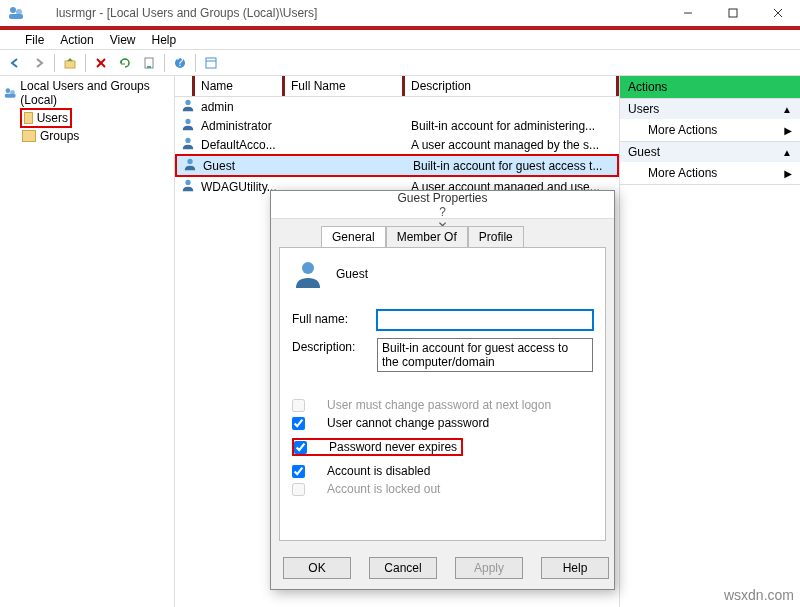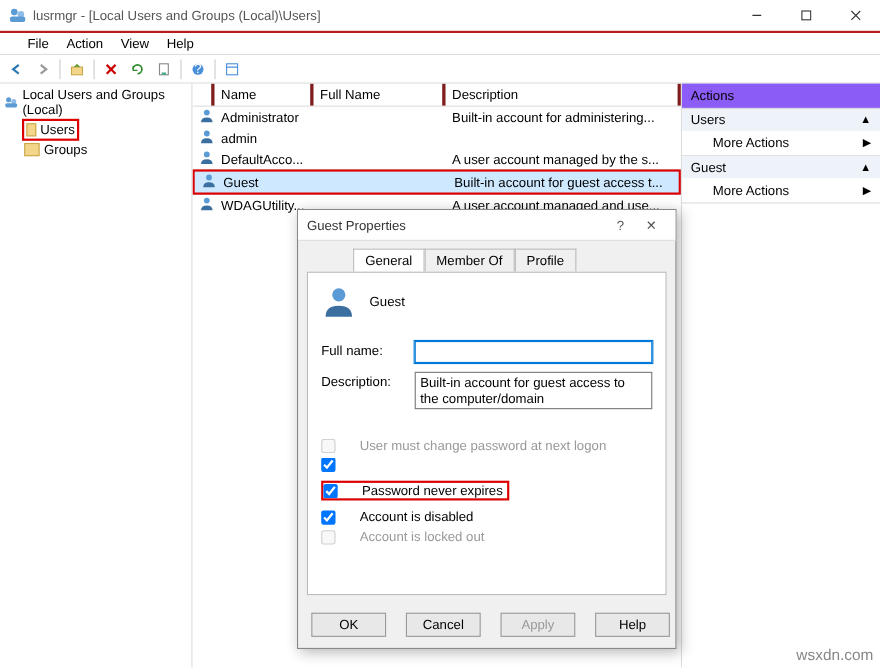--- a/index.html
+++ b/index.html
@@ -1,19 +1,19 @@
 <!DOCTYPE html>
 <html><head>
 <meta charset="utf-8">
 <style>
 * { box-sizing: border-box; margin: 0; padding: 0; font-family: "Segoe UI", Tahoma, sans-serif; font-size: 12px; }
 body { background: #fff; width: 800px; height: 607px; overflow: hidden; position: relative; }
 
 
-.titlebar { height: 30px; display: flex; align-items: center; border-bottom: 2px solid #b91c1c; }
+.titlebar { height: 30px; display: flex; align-items: center; border-bottom: 4px solid #b91c1c; gap: 26px; }
 .titlebar .icon { width: 16px; height: 16px; margin: 0 6px 0 8px; }
 .titlebar .title { flex: 1; color: #555; font-size: 12px; }
 .win-btns { display: flex; }
 .win-btn { width: 45px; height: 30px; display: flex; align-items: center; justify-content: center; color: #555; }
 
 
 .menubar { height: 20px; display: flex; align-items: center; padding: 0 17px; border-bottom: 1px solid #ddd; }
 .menubar .menu { padding: 2px 8px; cursor: default; }
 
 
@@ -34,28 +34,28 @@
 .list-hdr .col { padding: 3px 6px; border-right: 3px solid #7f1d1d; font-size: 12px; }
 .list-row { display: flex; align-items: center; }
 .list-row .cell { padding: 1px 6px; overflow: hidden; white-space: nowrap; text-overflow: ellipsis; }
 .list-row.sel { background: #cde8ff; }
 .col-icon { width: 20px; }
 .col-name { width: 90px; }
 .col-full { width: 120px; }
 .col-desc { flex: 1; }
 
 .actions { width: 180px; display: flex; flex-direction: column; }
-.actions-hdr { background: #8b5cf6; padding: 4px 8px; font-size: 12px; border-bottom: 1px solid #ddd; }
+.actions-hdr { background: #22c55e; padding: 4px 8px; font-size: 12px; border-bottom: 1px solid #ddd; }
 .act-group { border-bottom: 1px solid #ddd; }
 .act-group-hdr { background: #eef3fa; padding: 3px 8px; display: flex; justify-content: space-between; align-items: center; font-size: 12px; }
 .act-item { padding: 4px 8px 4px 28px; display: flex; justify-content: space-between; align-items: center; }
 
 
 .dialog { position: absolute; left: 270px; top: 190px; width: 345px; height: 400px; background: #f0f0f0; border: 1px solid #888; box-shadow: 3px 3px 12px rgba(0,0,0,.3); display: flex; flex-direction: column; }
-.dlg-title { height: 28px; background: #fff; display: flex; align-items: center; padding: 0 8px; border-bottom: 1px solid #ddd; }
+.dlg-title { height: 28px; background: #fff; display: flex; align-items: center; padding: 0 8px; border-bottom: 1px solid #ddd; flex-direction: column; }
 .dlg-title .t { flex: 1; font-size: 12px; color: #333; }
 .dlg-title .b { width: 28px; text-align: center; color: #555; }
 .tabs { display: flex; margin: 7px 8px 0 8px; padding-left: 42px; }
 .tab { padding: 3px 10px; border: 1px solid #bbb; background: #f0f0f0; font-size: 12px; border-bottom: 0; }
 .tab.active { background: #fff; }
 .tabpage { margin: 0 8px 8px 8px; border: 1px solid #bbb; background: #fff; flex: 1; padding: 10px 12px; }
 .usr-top { display: flex; align-items: center; gap: 12px; margin-bottom: 20px; }
 .usr-top .uicon { width: 32px; height: 32px; }
 .field-row { display: flex; align-items: flex-start; margin-bottom: 8px; }
 .field-row .lbl { width: 85px; font-size: 12px; padding-top: 2px; }
@@ -193,32 +193,32 @@
       <div class="col col-name">Name</div>
       <div class="col col-full">Full Name</div>
       <div class="col col-desc">Description</div>
     </div>
     <div id="list-rows">
         <div class="list-row">
           <div class="cell col-icon"><svg class="usr-icon-s" viewBox="0 0 16 16">
               <circle cx="8" cy="5" r="3" fill="#5b9bd5"></circle>
               <path d="M2 15 Q2 10 8 10 Q14 10 14 15 Z" fill="#3b6fa0"></path>
             </svg></div>
+          <div class="cell col-name">admin</div>
+          <div class="cell col-full"></div>
+          <div class="cell col-desc"></div>
+        </div>
+        <div class="list-row">
+          <div class="cell col-icon"><svg class="usr-icon-s" viewBox="0 0 16 16">
+              <circle cx="8" cy="5" r="3" fill="#5b9bd5"></circle>
+              <path d="M2 15 Q2 10 8 10 Q14 10 14 15 Z" fill="#3b6fa0"></path>
+            </svg></div>
           <div class="cell col-name">Administrator</div>
           <div class="cell col-full"></div>
           <div class="cell col-desc">Built-in account for administering...</div>
-        </div>
-        <div class="list-row">
-          <div class="cell col-icon"><svg class="usr-icon-s" viewBox="0 0 16 16">
-              <circle cx="8" cy="5" r="3" fill="#5b9bd5"></circle>
-              <path d="M2 15 Q2 10 8 10 Q14 10 14 15 Z" fill="#3b6fa0"></path>
-            </svg></div>
-          <div class="cell col-name">admin</div>
-          <div class="cell col-full"></div>
-          <div class="cell col-desc"></div>
         </div>
         <div class="list-row">
           <div class="cell col-icon"><svg class="usr-icon-s" viewBox="0 0 16 16">
               <circle cx="8" cy="5" r="3" fill="#5b9bd5"></circle>
               <path d="M2 15 Q2 10 8 10 Q14 10 14 15 Z" fill="#3b6fa0"></path>
             </svg></div>
           <div class="cell col-name">DefaultAcco...</div>
           <div class="cell col-full"></div>
           <div class="cell col-desc">A user account managed by the s...</div>
         </div>
@@ -302,20 +302,21 @@
     <div id="checks">
         <div>
           <label class="chk disabled">
             <input type="checkbox" disabled="" style=""> 
             <span>User must change password at next logon</span>
           </label>
         </div>
         <div>
           <label class="chk">
             <input type="checkbox" checked="" style=""> 
+            <span>User cannot change password</span>
           </label>
         </div>
         <div><label class="chk highlight-red" style="display: inline-flex; padding-right: 4px;">
             <input type="checkbox" checked="" style=""> 
             <span>Password never expires</span>
           </label></div>
         <div>
           <label class="chk">
             <input type="checkbox" checked="" style=""> 
             <span>Account is disabled</span>

